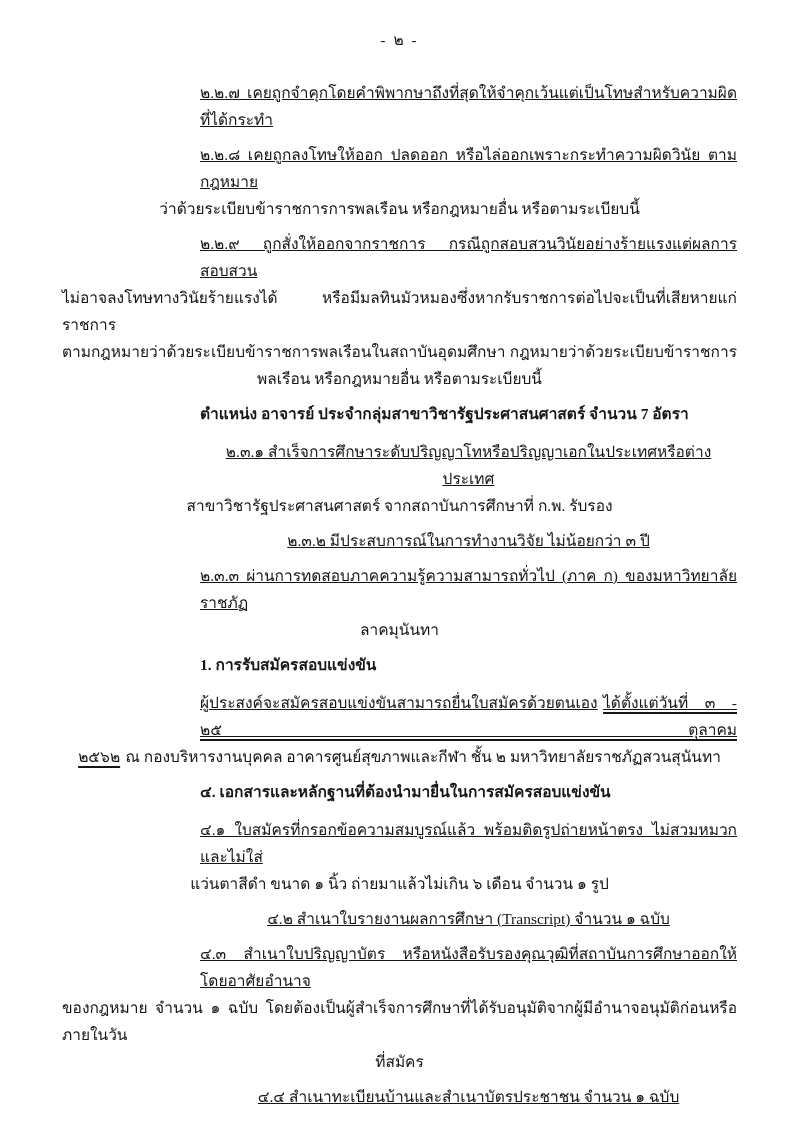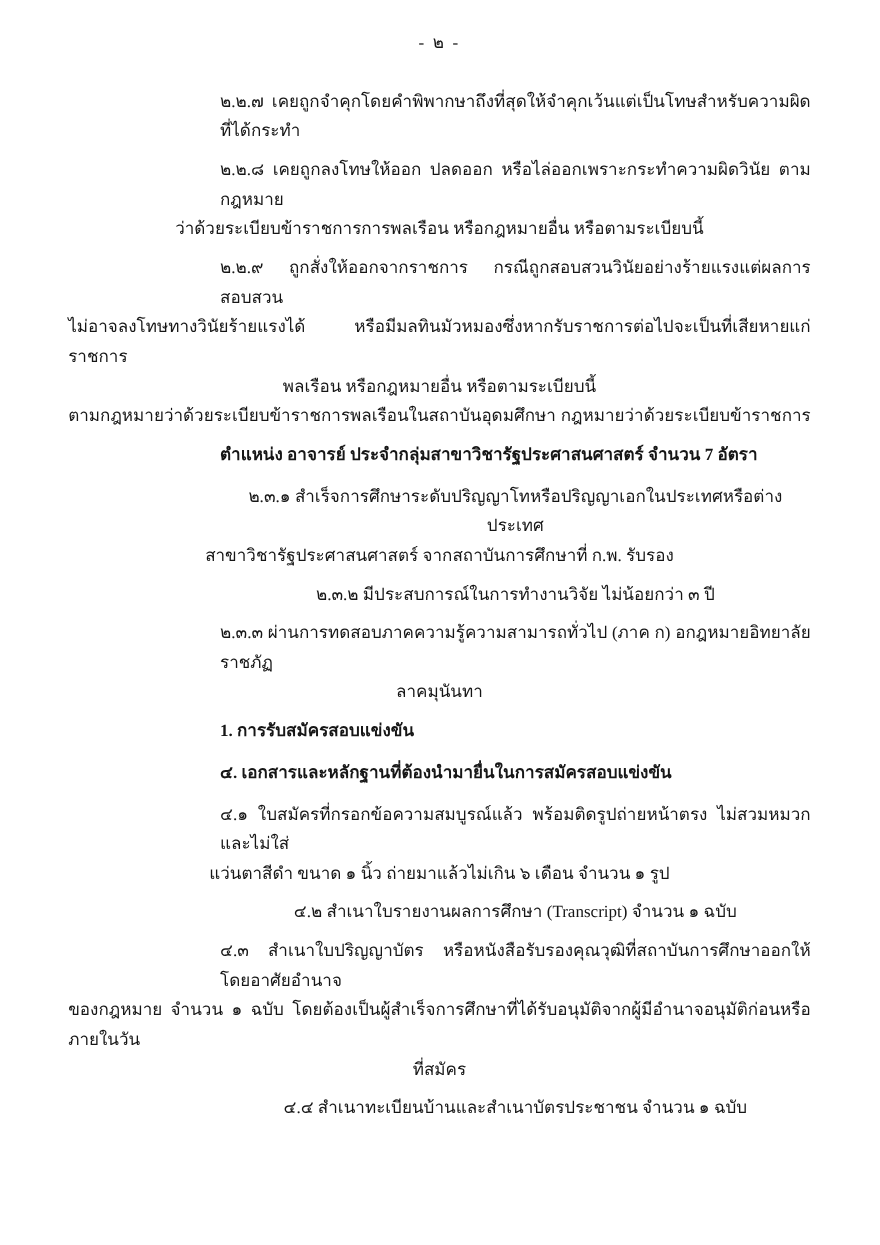--- a/index.html
+++ b/index.html
@@ -27,21 +27,21 @@
   .para { margin-bottom: 8px; }
   .ln {
     line-height: 27px;
     text-align: center;
     min-height: 27px;
   }
   .ln.just {
     text-align: justify;
     text-align-last: justify;
   }
-  .ln.indent { padding-left: 138px; }
+  .ln.indent { padding-left: 138px; text-decoration: underline; }
   .heading {
     font-weight: bold;
     padding-left: 138px;
     line-height: 27px;
     margin: 3px 0 11px 0;
   }
   .u {
     text-decoration: underline;
     text-decoration-thickness: 1.5px;
     text-underline-offset: 4px;
@@ -60,42 +60,50 @@
   </div>
 
   <div class="para">
     <div class="ln indent just">๒.๒.๘ เคยถูกลงโทษให้ออก ปลดออก หรือไล่ออกเพราะกระทำความผิดวินัย ตามกฎหมาย</div>
     <div class="ln">ว่าด้วยระเบียบข้าราชการการพลเรือน หรือกฎหมายอื่น หรือตามระเบียบนี้</div>
   </div>
 
   <div class="para">
     <div class="ln indent just">๒.๒.๙ ถูกสั่งให้ออกจากราชการ กรณีถูกสอบสวนวินัยอย่างร้ายแรงแต่ผลการสอบสวน</div>
     <div class="ln just">ไม่อาจลงโทษทางวินัยร้ายแรงได้ หรือมีมลทินมัวหมองซึ่งหากรับราชการต่อไปจะเป็นที่เสียหายแก่ราชการ</div>
+    <div class="ln just">ตามกฎหมายว่าด้วยระเบียบข้าราชการพลเรือนในสถาบันอุดมศึกษา กฎหมายว่าด้วยระเบียบข้าราชการ</div>
     <div class="ln">พลเรือน หรือกฎหมายอื่น หรือตามระเบียบนี้</div>
-    <div class="ln just">ตามกฎหมายว่าด้วยระเบียบข้าราชการพลเรือนในสถาบันอุดมศึกษา กฎหมายว่าด้วยระเบียบข้าราชการ</div>
   </div>
 
   <div class="heading">ตำแหน่ง อาจารย์ ประจำกลุ่มสาขาวิชารัฐประศาสนศาสตร์ จำนวน 7 อัตรา</div>
 
   <div class="para">
     <div class="ln indent">๒.๓.๑ สำเร็จการศึกษาระดับปริญญาโทหรือปริญญาเอกในประเทศหรือต่างประเทศ</div>
     <div class="ln">สาขาวิชารัฐประศาสนศาสตร์ จากสถาบันการศึกษาที่ ก.พ. รับรอง</div>
   </div>
 
   <div class="para">
     <div class="ln indent">๒.๓.๒ มีประสบการณ์ในการทำงานวิจัย ไม่น้อยกว่า ๓ ปี</div>
   </div>
 
   <div class="para">
-    <div class="ln indent just">๒.๓.๓ ผ่านการทดสอบภาคความรู้ความสามารถทั่วไป (ภาค ก) อกฎหมายอิทยาลัยราชภัฏ</div>
+    <div class="ln indent just">๒.๓.๓ ผ่านการทดสอบภาคความรู้ความสามารถทั่วไป (ภาค ก) ของมหาวิทยาลัยราชภัฏ</div>
     <div class="ln">ลาคมุนันทา</div>
   </div>
 
   <div class="heading">1. การรับสมัครสอบแข่งขัน</div>
 
+  <div class="para">
+    <div class="ln indent just">
+      <span class="gap">ผู้ประสงค์จะสมัครสอบแข่งขันสามารถยื่นใบสมัครด้วยตนเอง</span><span class="u">ได้ตั้งแต่วันที่ ๓ - ๒๕ ตุลาคม</span>
+    </div>
+    <div class="ln">
+      <span class="u gap">๒๕๖๒</span><span>ณ กองบริหารงานบุคคล อาคารศูนย์สุขภาพและกีฬา ชั้น ๒ มหาวิทยาลัยราชภัฏสวนสุนันทา</span>
+    </div>
+  </div>
 
   <div class="heading">๔. เอกสารและหลักฐานที่ต้องนำมายื่นในการสมัครสอบแข่งขัน</div>
 
   <div class="para">
     <div class="ln indent just">๔.๑ ใบสมัครที่กรอกข้อความสมบูรณ์แล้ว พร้อมติดรูปถ่ายหน้าตรง ไม่สวมหมวกและไม่ใส่</div>
     <div class="ln">แว่นตาสีดำ ขนาด ๑ นิ้ว ถ่ายมาแล้วไม่เกิน ๖ เดือน จำนวน ๑ รูป</div>
   </div>
 
   <div class="para">
     <div class="ln indent">๔.๒ สำเนาใบรายงานผลการศึกษา (Transcript) จำนวน ๑ ฉบับ</div>

